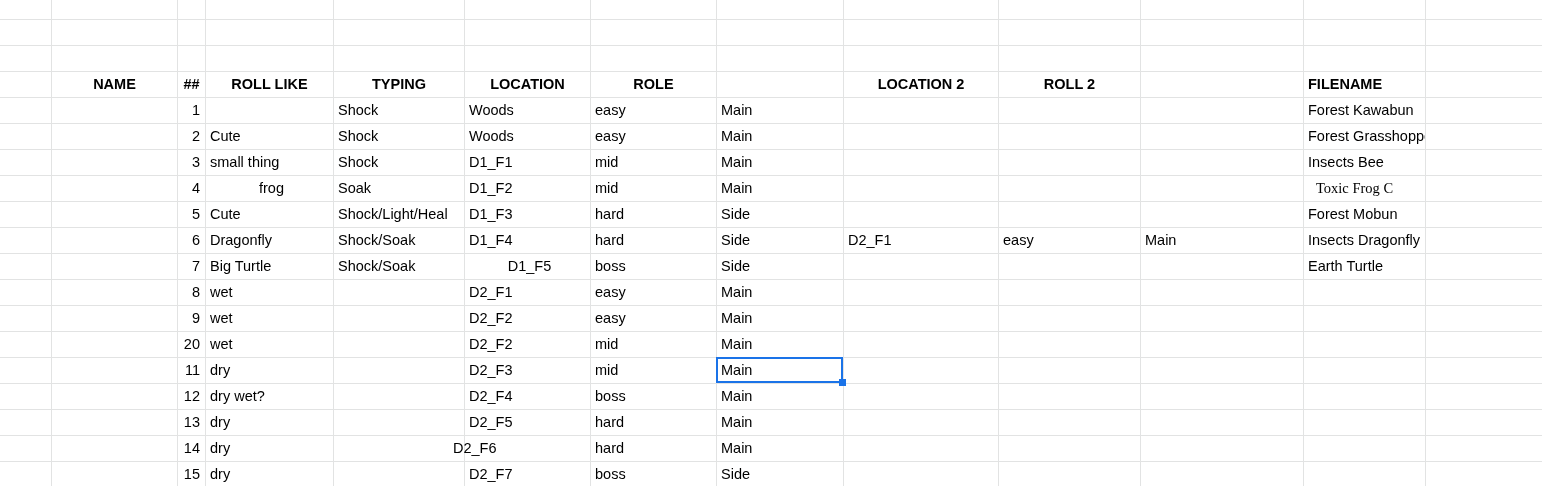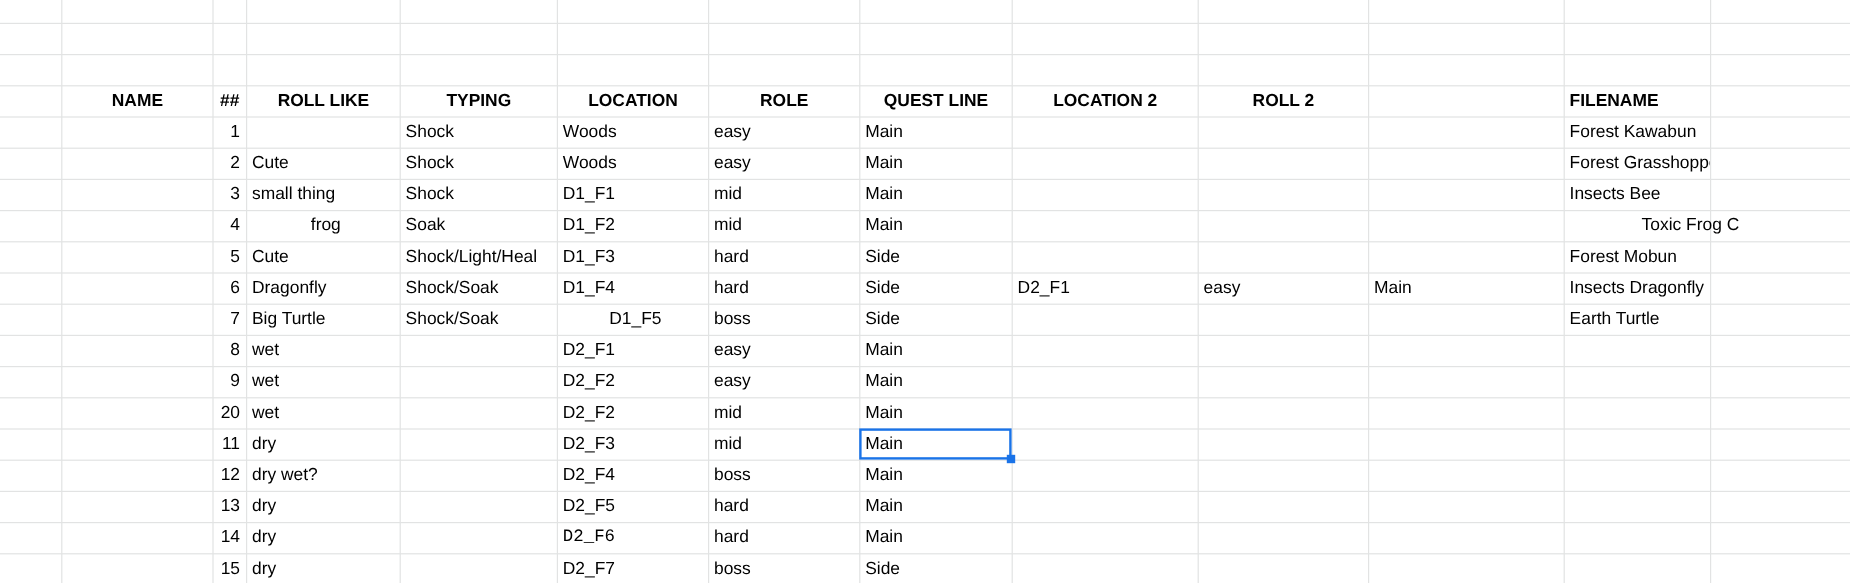--- a/index.html
+++ b/index.html
@@ -106,21 +106,20 @@
     <div class="hline" style="top: 409px;"></div>
     <div class="hline" style="top: 435px;"></div>
     <div class="hline" style="top: 461px;"></div>
     <div class="cell center head" style="left: 1px; top: 72px; width: 50px; height: 25px; line-height: 25px;"></div>
     <div class="cell center head" style="left: 52px; top: 72px; width: 125px; height: 25px; line-height: 25px;">NAME</div>
     <div class="cell center head" style="left: 178px; top: 72px; width: 27px; height: 25px; line-height: 25px;">##</div>
     <div class="cell center head" style="left: 206px; top: 72px; width: 127px; height: 25px; line-height: 25px;">ROLL LIKE</div>
     <div class="cell center head" style="left: 334px; top: 72px; width: 130px; height: 25px; line-height: 25px;">TYPING</div>
     <div class="cell center head" style="left: 465px; top: 72px; width: 125px; height: 25px; line-height: 25px;">LOCATION</div>
     <div class="cell center head" style="left: 591px; top: 72px; width: 125px; height: 25px; line-height: 25px;">ROLE</div>
-    <div class="cell center head" style="left: 717px; top: 72px; width: 126px; height: 25px; line-height: 25px;">QUEST LINE</div>
     <div class="cell center head" style="left: 844px; top: 72px; width: 154px; height: 25px; line-height: 25px;">LOCATION 2</div>
     <div class="cell center head" style="left: 999px; top: 72px; width: 141px; height: 25px; line-height: 25px;">ROLL 2</div>
     <div class="cell left head" style="left: 1304px; top: 72px; width: 121px; height: 25px; line-height: 25px;">FILENAME</div>
     <div class="cell center head" style="left: 1426px; top: 72px; width: 116px; height: 25px; line-height: 25px;"></div>
     <div class="cell center head" style="left: 1543px; top: 72px; height: 25px; line-height: 25px;"></div>
     <div class="cell left" style="left: 1px; top: 20px; width: 50px; height: 25px; line-height: 25px;"></div>
     <div class="cell left" style="left: 52px; top: 20px; width: 125px; height: 25px; line-height: 25px;"></div>
     <div class="cell right" style="left: 178px; top: 20px; width: 27px; height: 25px; line-height: 25px;"></div>
     <div class="cell left" style="left: 206px; top: 20px; width: 127px; height: 25px; line-height: 25px;"></div>
     <div class="cell left" style="left: 334px; top: 20px; width: 130px; height: 25px; line-height: 25px;"></div>
@@ -187,21 +186,21 @@
     <div class="cell left" style="left: 52px; top: 176px; width: 125px; height: 25px; line-height: 25px;"></div>
     <div class="cell right" style="left: 178px; top: 176px; width: 27px; height: 25px; line-height: 25px;">4</div>
     <div class="cell left" style="left: 206px; top: 176px; width: 127px; height: 25px; line-height: 25px; text-align: center;">frog</div>
     <div class="cell left" style="left: 334px; top: 176px; width: 130px; height: 25px; line-height: 25px;">Soak</div>
     <div class="cell left" style="left: 465px; top: 176px; width: 125px; height: 25px; line-height: 25px;">D1_F2</div>
     <div class="cell left" style="left: 591px; top: 176px; width: 125px; height: 25px; line-height: 25px;">mid</div>
     <div class="cell left" style="left: 717px; top: 176px; width: 126px; height: 25px; line-height: 25px;">Main</div>
     <div class="cell left" style="left: 844px; top: 176px; width: 154px; height: 25px; line-height: 25px;"></div>
     <div class="cell left" style="left: 999px; top: 176px; width: 141px; height: 25px; line-height: 25px;"></div>
     <div class="cell left" style="left: 1141px; top: 176px; width: 162px; height: 25px; line-height: 25px;"></div>
-    <div class="cell left" style="left: 1364px; top: 176px; width: 121px; height: 25px; line-height: 25px;">Toxic Frog C</div>
+    <div class="cell left" style="left: 1312px; top: 176px; width: 121px; height: 25px; line-height: 25px; font-family: Liberation Serif, serif;">Toxic Frog C</div>
     <div class="cell left" style="left: 1426px; top: 176px; width: 116px; height: 25px; line-height: 25px;"></div>
     <div class="cell left" style="left: 1px; top: 202px; width: 50px; height: 25px; line-height: 25px;"></div>
     <div class="cell left" style="left: 52px; top: 202px; width: 125px; height: 25px; line-height: 25px;"></div>
     <div class="cell right" style="left: 178px; top: 202px; width: 27px; height: 25px; line-height: 25px;">5</div>
     <div class="cell left" style="left: 206px; top: 202px; width: 127px; height: 25px; line-height: 25px;">Cute</div>
     <div class="cell left" style="left: 334px; top: 202px; width: 130px; height: 25px; line-height: 25px;">Shock/Light/Heal</div>
     <div class="cell left" style="left: 465px; top: 202px; width: 125px; height: 25px; line-height: 25px;">D1_F3</div>
     <div class="cell left" style="left: 591px; top: 202px; width: 125px; height: 25px; line-height: 25px;">hard</div>
     <div class="cell left" style="left: 717px; top: 202px; width: 126px; height: 25px; line-height: 25px;">Side</div>
     <div class="cell left" style="left: 844px; top: 202px; width: 154px; height: 25px; line-height: 25px;"></div>
@@ -311,21 +310,21 @@
     <div class="cell left" style="left: 844px; top: 410px; width: 154px; height: 25px; line-height: 25px;"></div>
     <div class="cell left" style="left: 999px; top: 410px; width: 141px; height: 25px; line-height: 25px;"></div>
     <div class="cell left" style="left: 1141px; top: 410px; width: 162px; height: 25px; line-height: 25px;"></div>
     <div class="cell left" style="left: 1304px; top: 410px; width: 121px; height: 25px; line-height: 25px;"></div>
     <div class="cell left" style="left: 1426px; top: 410px; width: 116px; height: 25px; line-height: 25px;"></div>
     <div class="cell left" style="left: 1px; top: 436px; width: 50px; height: 25px; line-height: 25px;"></div>
     <div class="cell left" style="left: 52px; top: 436px; width: 125px; height: 25px; line-height: 25px;"></div>
     <div class="cell right" style="left: 178px; top: 436px; width: 27px; height: 25px; line-height: 25px;">14</div>
     <div class="cell left" style="left: 206px; top: 436px; width: 127px; height: 25px; line-height: 25px;">dry</div>
     <div class="cell left" style="left: 334px; top: 436px; width: 130px; height: 25px; line-height: 25px;"></div>
-    <div class="cell left" style="left: 465px; top: 436px; width: 125px; height: 25px; line-height: 25px; font-family: Liberation Mono, monospace;">D2_F6</div>
+    <div class="cell left" style="left: 449px; top: 436px; width: 125px; height: 25px; line-height: 25px;">D2_F6</div>
     <div class="cell left" style="left: 591px; top: 436px; width: 125px; height: 25px; line-height: 25px;">hard</div>
     <div class="cell left" style="left: 717px; top: 436px; width: 126px; height: 25px; line-height: 25px;">Main</div>
     <div class="cell left" style="left: 844px; top: 436px; width: 154px; height: 25px; line-height: 25px;"></div>
     <div class="cell left" style="left: 999px; top: 436px; width: 141px; height: 25px; line-height: 25px;"></div>
     <div class="cell left" style="left: 1141px; top: 436px; width: 162px; height: 25px; line-height: 25px;"></div>
     <div class="cell left" style="left: 1304px; top: 436px; width: 121px; height: 25px; line-height: 25px;"></div>
     <div class="cell left" style="left: 1426px; top: 436px; width: 116px; height: 25px; line-height: 25px;"></div>
     <div class="cell left" style="left: 1px; top: 462px; width: 50px; height: 24px; line-height: 24px;"></div>
     <div class="cell left" style="left: 52px; top: 462px; width: 125px; height: 24px; line-height: 24px;"></div>
     <div class="cell right" style="left: 178px; top: 462px; width: 27px; height: 24px; line-height: 24px;">15</div>

